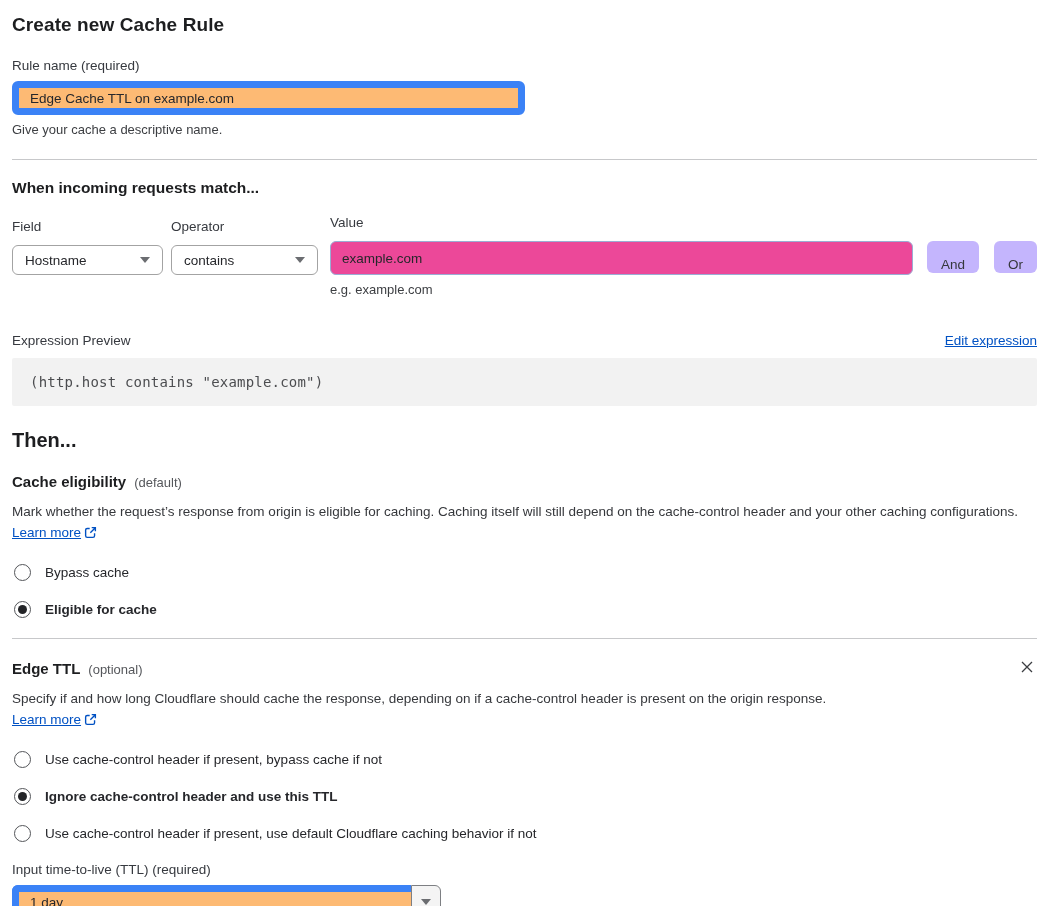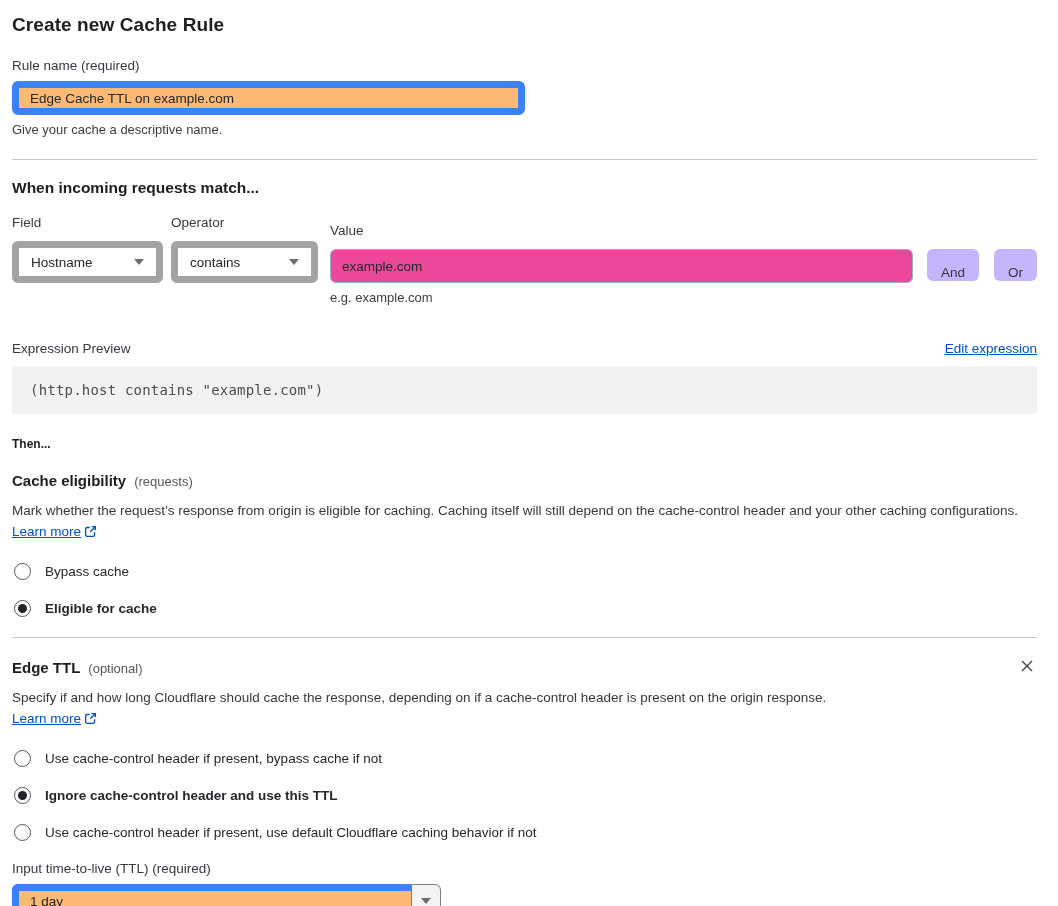--- a/index.html
+++ b/index.html
@@ -59,21 +59,21 @@
     margin-top: 18px;
   }
   .match-col { display: flex; flex-direction: column; }
   .col-field { width: 151px; margin-right: 8px; }
   .col-operator { width: 147px; margin-right: 12px; }
   .col-value { flex: 1; }
   .match-col .col-label { font-size: 13.5px; color: #36393f; margin-top: 0; }
   .select-box {
     margin-top: 11px;
     height: 21px;
-    border: 7px solid #a3a3a3;
+    border: 1px solid #a3a3a3;
     border-radius: 6px;
     background: #fff;
     display: flex;
     align-items: center;
     justify-content: space-between;
     padding: 14px 12px;
     font-size: 13.5px;
     color: #26272b;
     cursor: pointer;
   }
@@ -120,21 +120,21 @@
     margin-top: 10px;
     background: #f2f2f2;
     border-radius: 2px;
     padding: 16px 18px;
     font-family: "DejaVu Sans Mono", "Liberation Mono", monospace;
     font-size: 14px;
     color: #4c4d50;
     letter-spacing: 0.2px;
   }
   .then-heading {
-    font-size: 12px;
+    font-size: 20px;
     font-weight: 700;
     color: #1d1e20;
     margin-top: 23px;
   }
   .subsection-header {
     display: flex;
     align-items: flex-end;
     justify-content: flex-start;
     margin-top: 21px;
     position: relative;
@@ -255,21 +255,21 @@
 <div class="preview-row">
   <span class="preview-label">Expression Preview</span>
   <a class="link">Edit expression</a>
 </div>
 <div class="code-block">(http.host contains "example.com")</div>
 
 <h2 class="then-heading">Then...</h2>
 
 <div class="subsection-header">
   <span class="subsection-title">Cache eligibility</span>
-  <span class="subsection-badge">(requests)</span>
+  <span class="subsection-badge">(default)</span>
 </div>
 <p class="description desc-cache"><span>Mark whether the request’s response from origin is eligible for caching. Caching itself will still depend on the cache-control header and your other caching configurations.</span>
   <a class="link">Learn more</a><svg class="ext-icon" width="13" height="13" viewBox="0 0 16 16">
       <path d="M7 3H4A2 2 0 0 0 2 5v7a2 2 0 0 0 2 2h7a2 2 0 0 0 2-2v-3" fill="none" stroke="#0051c3" stroke-width="1.7"></path>
       <path d="M9.5 2H14v4.5M13.6 2.4L7.8 8.2" fill="none" stroke="#0051c3" stroke-width="1.7"></path>
     </svg>
 </p>
 
 <div class="radio-group">
   <div class="radio-row">

